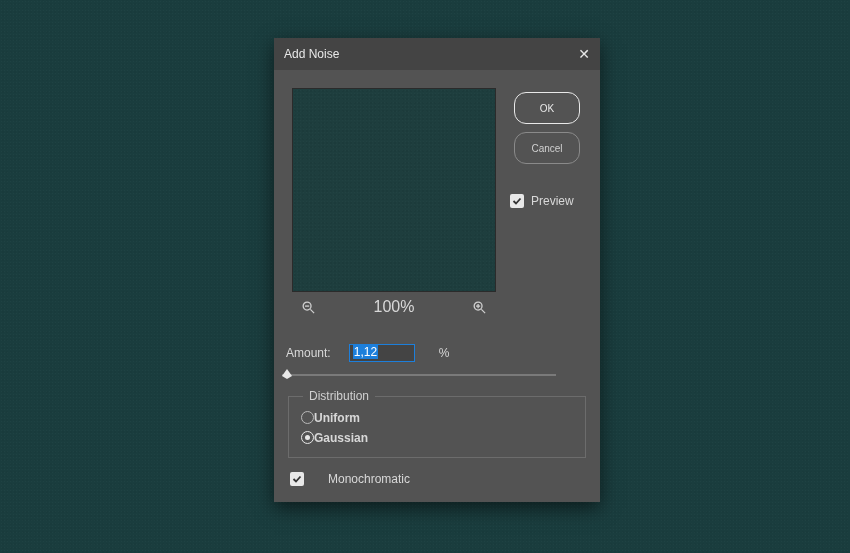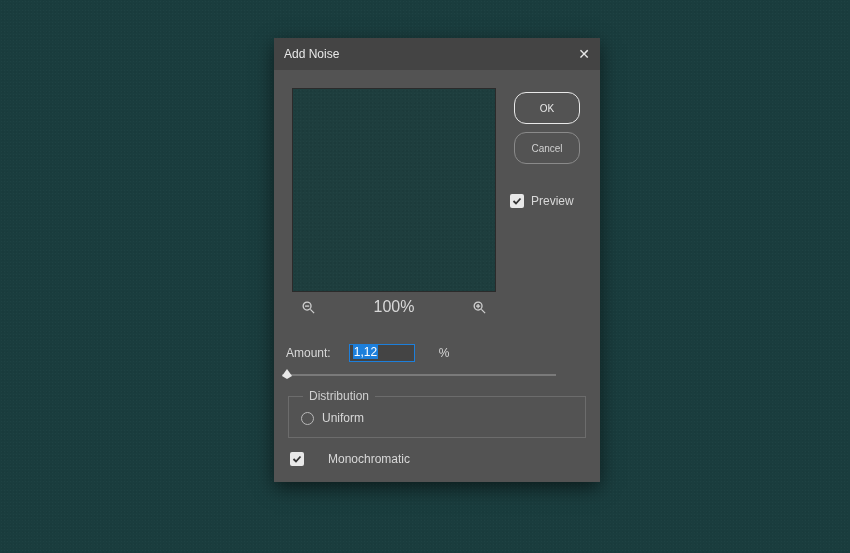--- a/index.html
+++ b/index.html
@@ -157,21 +157,21 @@
     position: relative;
   }
   .group-legend {
     position: absolute;
     top: -8px; left: 14px;
     background: #535353;
     padding: 0 6px;
     color: #d0d0d0;
     font-size: 12px;
   }
-  .radio-row { display:flex; align-items:center; gap:8px; margin-top:6px; }
+  .radio-row { display:flex; align-items:flex-start; margin-top:6px;font-weight:bold; }
   .radio-row:first-of-type { margin-top:4px; }
   .radio {
     width:13px; height:13px; border-radius:50%;
     border:1.5px solid #b9b9b9;
     display:flex; align-items:center; justify-content:center;
     flex-shrink: 0;
   }
   .radio.selected { border-color:#e8e8e8; }
   .radio .dot { width:5px; height:5px; border-radius:50%; background:#e8e8e8; }
 
@@ -249,20 +249,26 @@
   </div>
 
   <div class="group">
     <span class="group-legend">Distribution</span>
 
     <div class="radio-row">
       <span class="radio"></span>
       <span>Uniform</span>
     </div>
 
+    <div class="radio-row">
+      <span class="radio selected">
+          <span class="dot"></span>
+        </span>
+      <span>Gaussian</span>
+    </div>
   </div>
 
   <div class="mono-row">
     <span class="checkbox">
       <svg width="10" height="10" viewBox="0 0 10 10">
           <path d="M1.5 5 L4 7.5 L8.5 2.5" fill="none" stroke="#333" stroke-width="1.8"></path>
         </svg>
     </span>
     <span>Monochromatic</span>
   </div>

